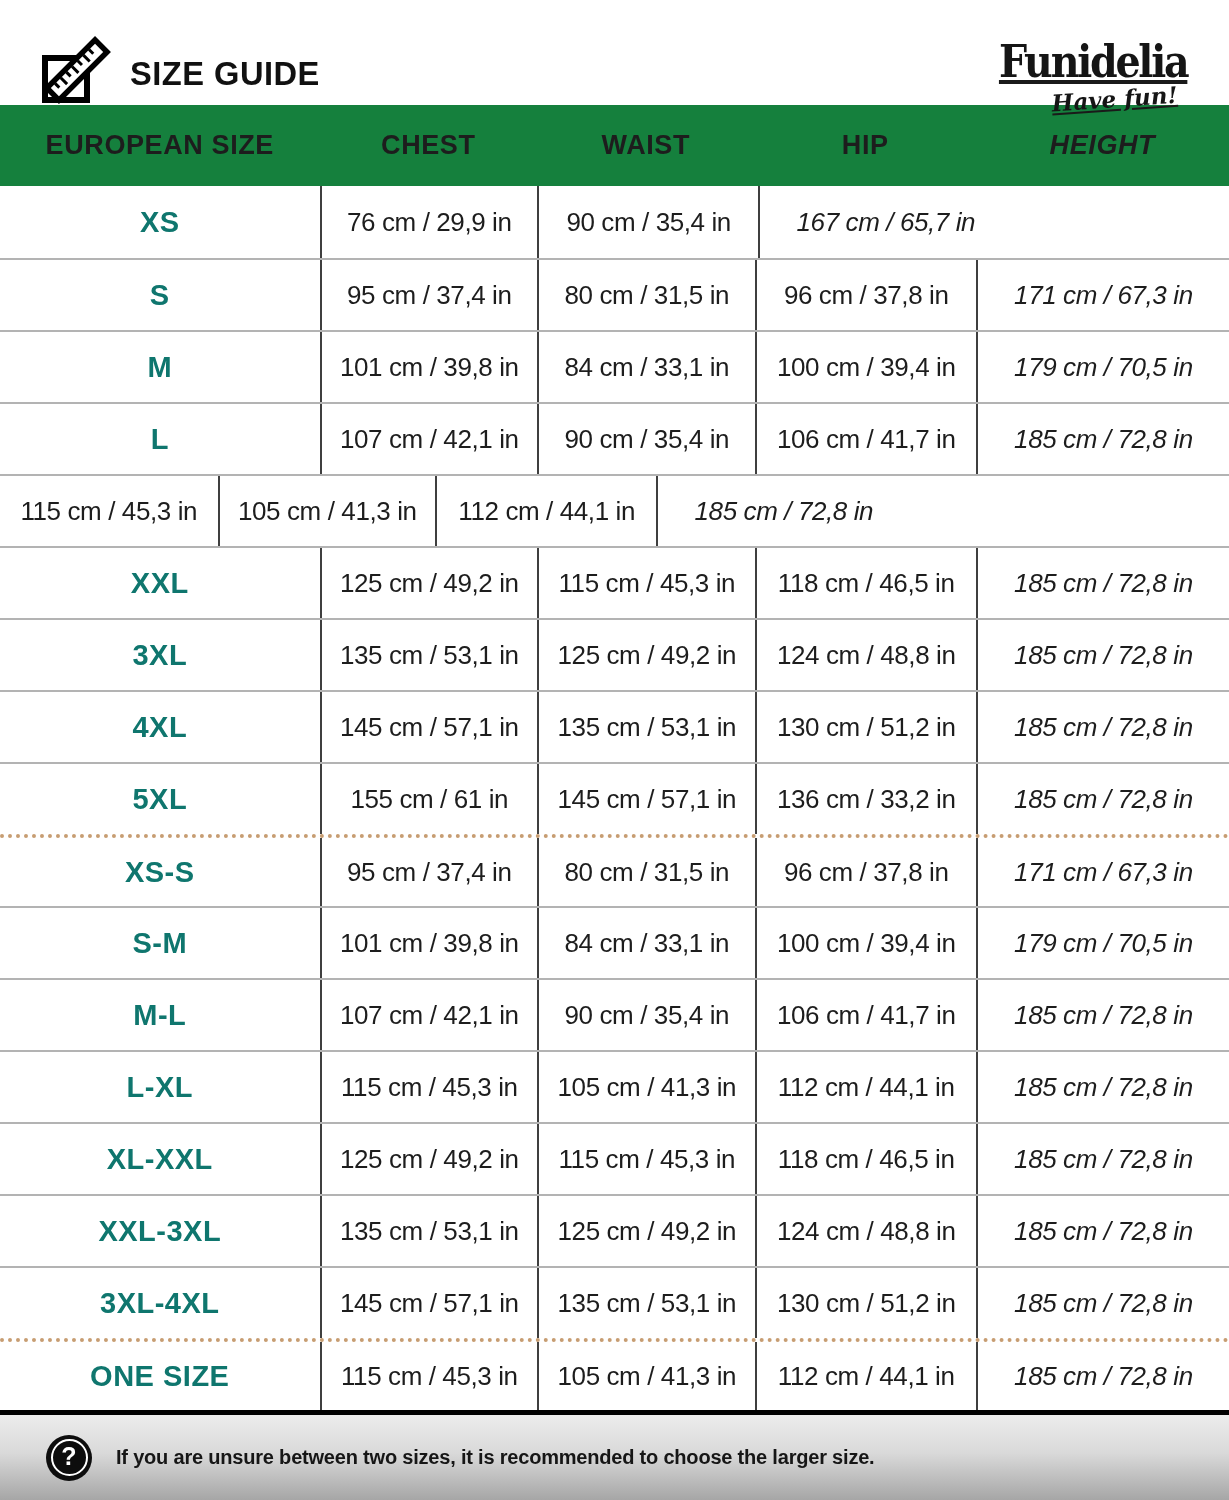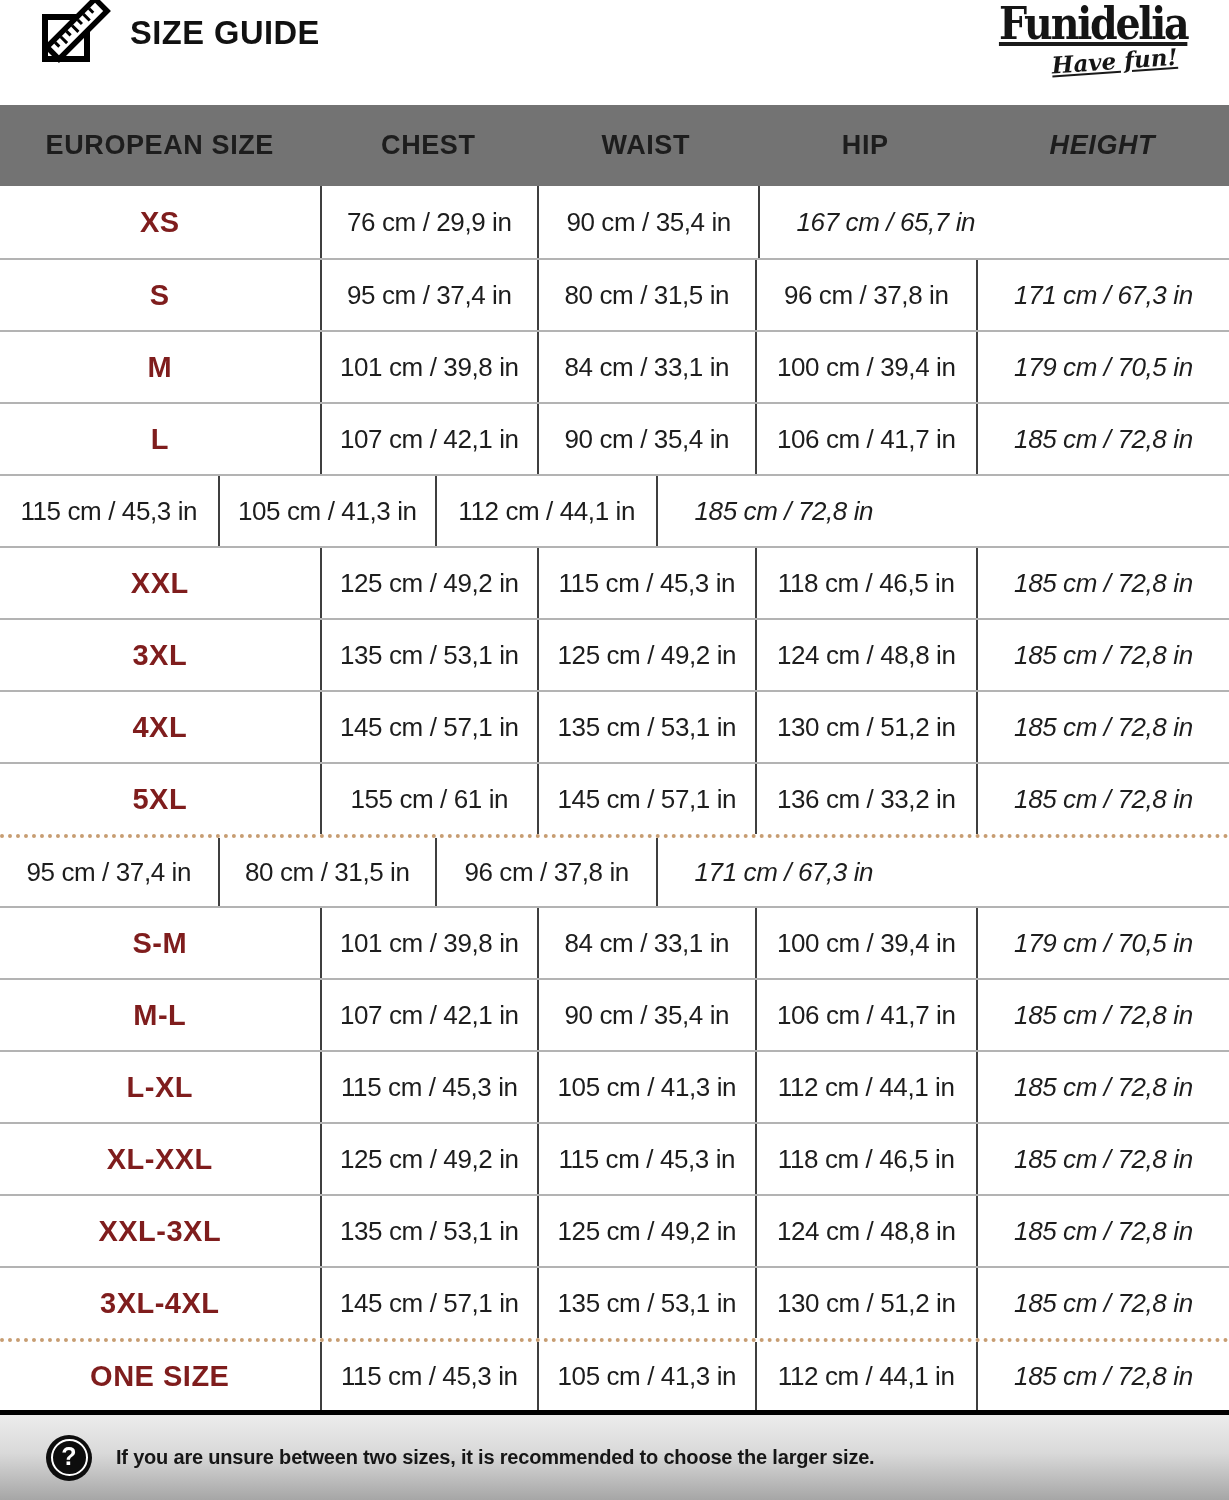--- a/index.html
+++ b/index.html
@@ -11,21 +11,21 @@
     background: #ffffff;
     font-family: "Liberation Sans", sans-serif;
     color: #1a1a1a;
     overflow: hidden;
   }
 
   
   .top-header {
     height: 105px;
     display: flex;
-    align-items: flex-start;
+    align-items: flex-end;
     justify-content: space-between;
     padding: 0 42px 0 40px;
   }
   .title-wrap { display: flex; align-items: center; gap: 16px; }
   .ruler-icon { display: block; margin-top: -6px; }
   .page-title {
     font-size: 34px;
     font-weight: 900;
     letter-spacing: 0.5px;
     color: #111;
@@ -51,21 +51,21 @@
     margin-top: -2px;
     padding-right: 10px;
     transform: rotate(-4deg);
     transform-origin: 100% 50%;
   }
 
   
   .size-table { border-bottom: 5px solid #000; }
   .thead {
     height: 81px;
-    background: #737373;
+    background: #15803d;
     color: #ffffff;
     display: flex;
     align-items: stretch;
   }
   .thead .cell {
     font-weight: 700;
     font-size: 27px;
     letter-spacing: 0.6px;
   }
   .row { display: flex; height: 72px; align-items: stretch; }
@@ -83,21 +83,21 @@
   .tbody .cell + .cell { border-left: 2px solid #3f3f3f; }
   .c0 { width: 26%; }
   .c1 { width: 17.7%; }
   .c2 { width: 17.7%; }
   .c3 { width: 18%; }
   .c4 { width: 20.6%; font-style: italic; }
   .tbody .c0 {
     font-weight: 700;
     font-size: 29px;
     letter-spacing: 0.5px;
-    color: #7f1d1d;
+    color: #0f766e;
   }
 
   
   .footer-note {
     height: 85px;
     background: linear-gradient(180deg, #ececec 0%, #d9d9d9 45%, #a6a6a6 100%);
     display: flex;
     align-items: center;
     gap: 24px;
     padding: 0 40px 0 46px;
@@ -216,20 +216,21 @@
           <div class="cell c4">185 cm / 72,8 in</div>
         </div>
         <div class="row">
           <div class="cell c0">5XL</div>
           <div class="cell c1">155 cm / 61 in</div>
           <div class="cell c2">145 cm / 57,1 in</div>
           <div class="cell c3">136 cm / 33,2 in</div>
           <div class="cell c4">185 cm / 72,8 in</div>
         </div>
         <div class="row divider">
+          <div class="cell c0">XS-S</div>
           <div class="cell c1">95 cm / 37,4 in</div>
           <div class="cell c2">80 cm / 31,5 in</div>
           <div class="cell c3">96 cm / 37,8 in</div>
           <div class="cell c4">171 cm / 67,3 in</div>
         </div>
         <div class="row">
           <div class="cell c0">S-M</div>
           <div class="cell c1">101 cm / 39,8 in</div>
           <div class="cell c2">84 cm / 33,1 in</div>
           <div class="cell c3">100 cm / 39,4 in</div>

